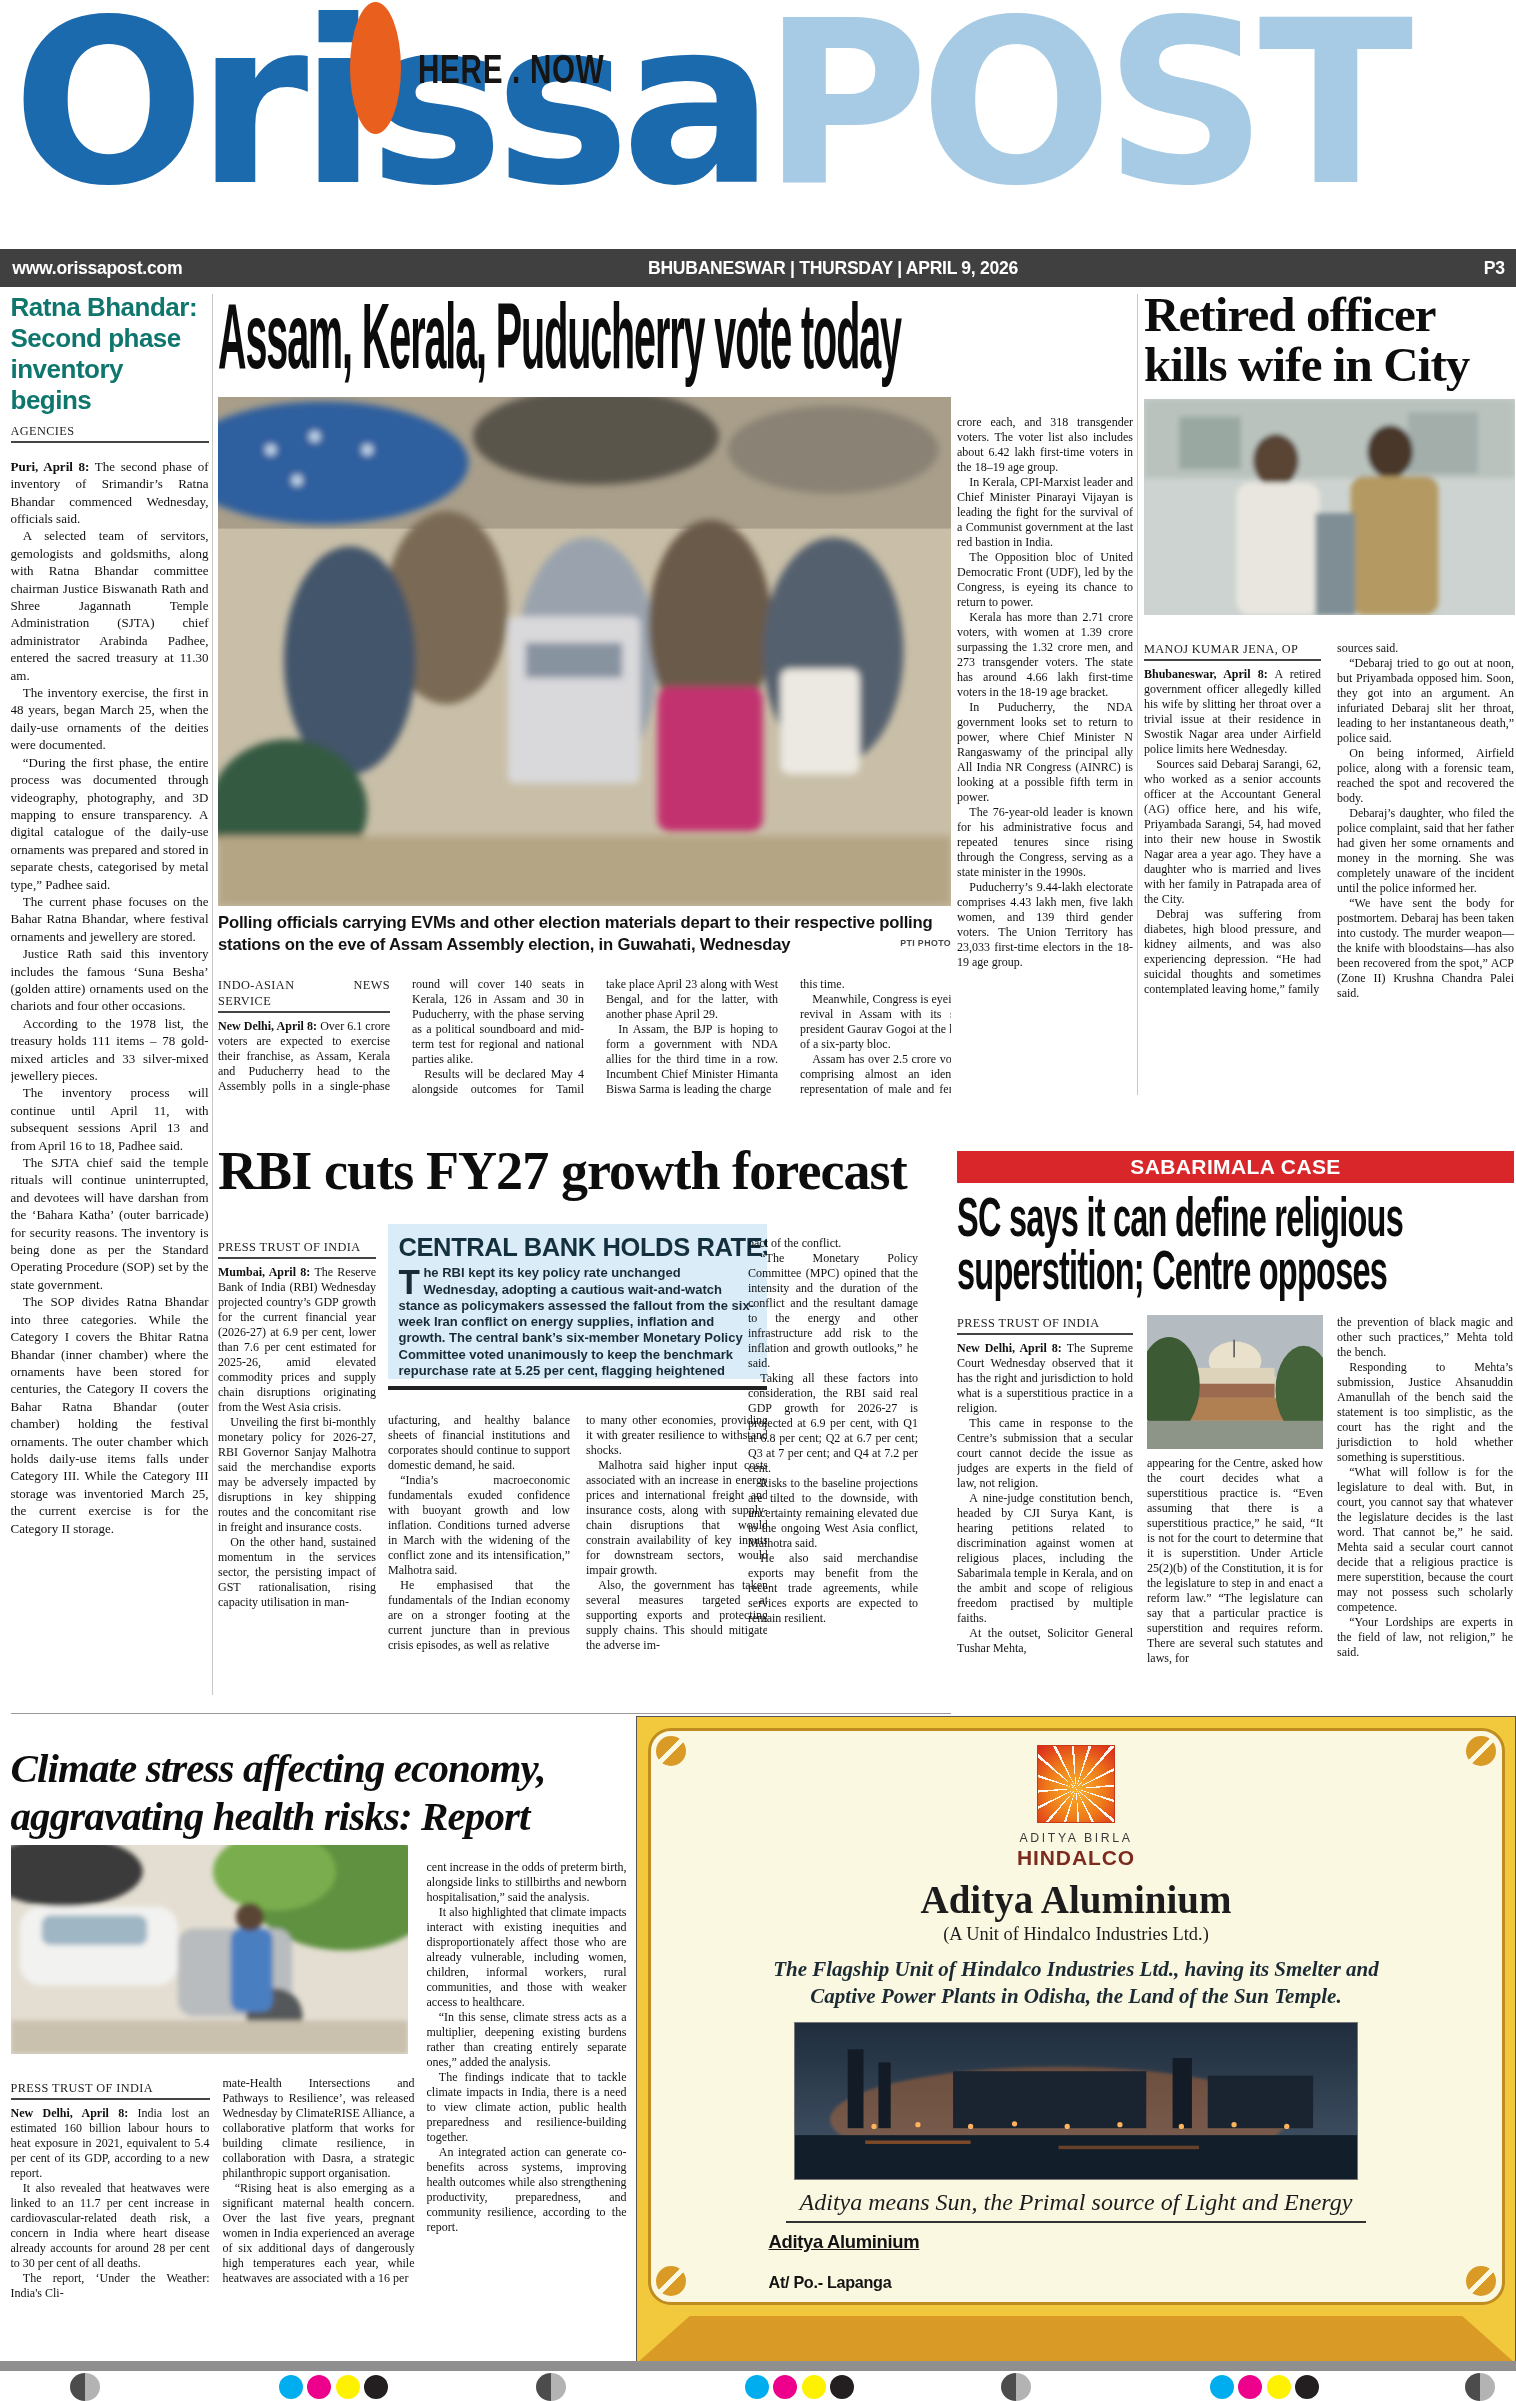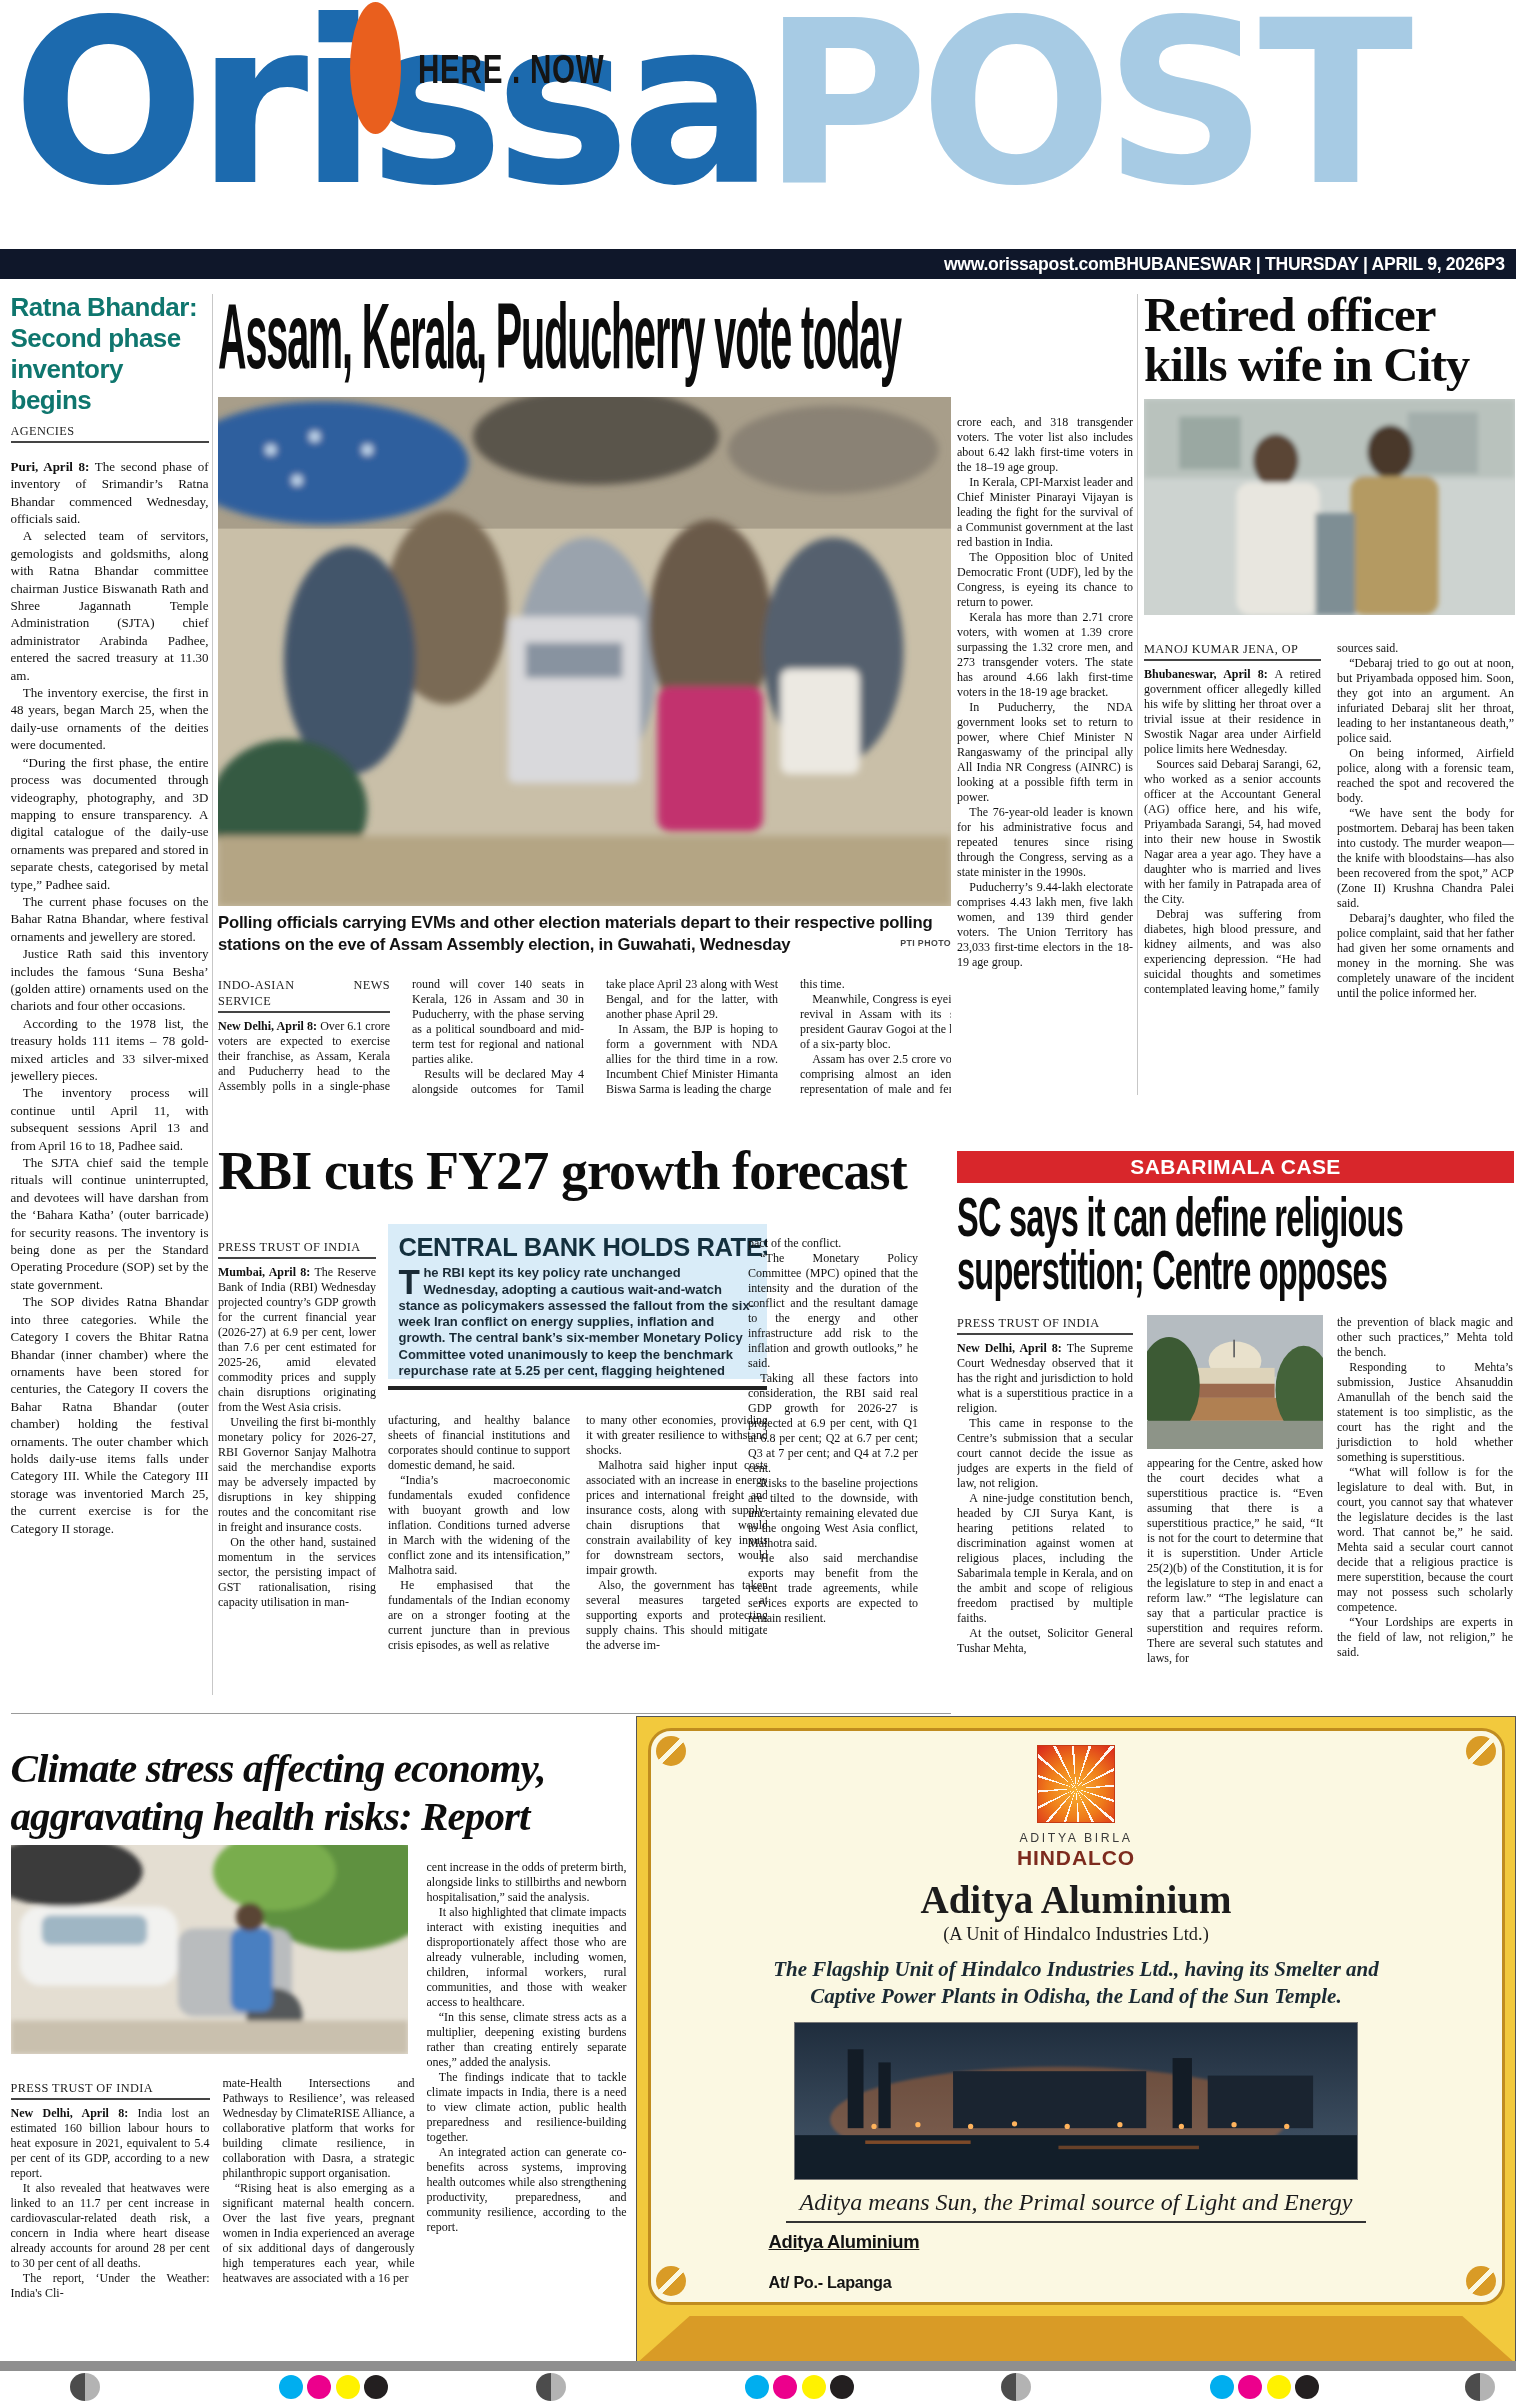--- a/index.html
+++ b/index.html
@@ -11,23 +11,23 @@
   .logo{position:absolute;left:12.3px;top:-30px;font-family:"DejaVu Sans",sans-serif;
         font-weight:bold;font-size:227px;line-height:1.18;letter-spacing:-8.8px;white-space:nowrap;}
   .logo .lg1{color:#1c6aae;}
   .logo .lg2{color:#a7cbe4;margin-left:-3.5px;}
   .mast-dot{position:absolute;left:350px;top:1.8px;width:51px;height:132px;border-radius:50%;
         background:#e95f1e;z-index:3;}
   .herenow{position:absolute;left:418px;top:47px;font-family:"Liberation Sans",sans-serif;
         font-weight:bold;font-size:37px;letter-spacing:0.9px;color:#151515;transform:scale(.8,1.1);
         transform-origin:left top;z-index:3;white-space:nowrap;}
 
-  .topbar{position:absolute;left:0;top:249px;width:1517px;height:30px;background:#0f172a;
+  .topbar{position:absolute;left:0;top:249px;width:1517px;height:38px;background:#404040;
         color:#fff;font-family:"Liberation Sans",sans-serif;font-weight:bold;font-size:17.6px;
-        display:flex;align-items:center;justify-content:flex-end;padding:0 12.3px;box-sizing:border-box;
+        display:flex;align-items:center;justify-content:space-between;padding:0 12.3px;box-sizing:border-box;
         letter-spacing:-0.3px;}
 
   
   .credit{display:block;font:12.3px/16px "Liberation Serif",serif;letter-spacing:0.4px;color:#222;
         border-bottom:2.6px double #444;padding-bottom:1.8px;margin:0 0 6.1px 0;width:100%;box-sizing:border-box;}
   .body{font:12px/15px "Liberation Serif",serif;text-align:justify;color:#101010;margin-top:15px;}
   .body p{margin:0;text-indent:12.3px;}
   .body p.lead{text-indent:0;}
   .cont p:first-child{text-indent:0;}
   .body-lg{font:13px/17.4px "Liberation Serif",serif;}
@@ -292,22 +292,22 @@
         <div class="plist">
             <p>Sources said Debaraj Sarangi, 62, who worked as a senior accounts officer at the Accountant General (AG) office here, and his wife, Priyambada Sarangi, 54, had moved into their new house in Swostik Nagar area a year ago. They have a daughter who is married and lives with her family in Patrapada area of the City.</p>
             <p>Debraj was suffering from diabetes, high blood pressure, and kidney ailments, and was also experiencing depression. “He had suicidal thoughts and sometimes contemplated leaving home,” family</p>
           </div>
       </div>
       <div class="c body cont">
           <div class="plist cont">
             <p>sources said.</p>
             <p>“Debaraj tried to go out at noon, but Priyambada opposed him. Soon, they got into an argument. An infuriated Debaraj slit her throat, leading to her instantaneous death,” police said.</p>
             <p>On being informed, Airfield police, along with a forensic team, reached the spot and recovered the body.</p>
+            <p>Debaraj’s daughter, who filed the police complaint, said that her father had given her some ornaments and money in the morning. She was completely unaware of the incident until the police informed her.</p>
             <p>“We have sent the body for postmortem. Debaraj has been taken into custody. The murder weapon—the knife with bloodstains—has also been recovered from the spot,” ACP (Zone II) Krushna Chandra Palei said.</p>
-            <p>Debaraj’s daughter, who filed the police complaint, said that her father had given her some ornaments and money in the morning. She was completely unaware of the incident until the police informed her.</p>
           </div>
         </div>
     </div>
   </section>
 
   <section class="st-rbi">
     <div class="h-rbi">RBI cuts FY27 growth forecast</div>
     <div class="rbi-colA body">
       <div class="credit">PRESS TRUST OF INDIA</div>
       <p class="lead"><b>Mumbai, April 8:</b> <span>The Reserve Bank of India (RBI) Wednesday projected country’s GDP growth for the current financial year (2026-27) at 6.9 per cent, lower than 7.6 per cent estimated for 2025-26, amid elevated commodity prices and supply chain disruptions originating from the West Asia crisis.</span></p>

